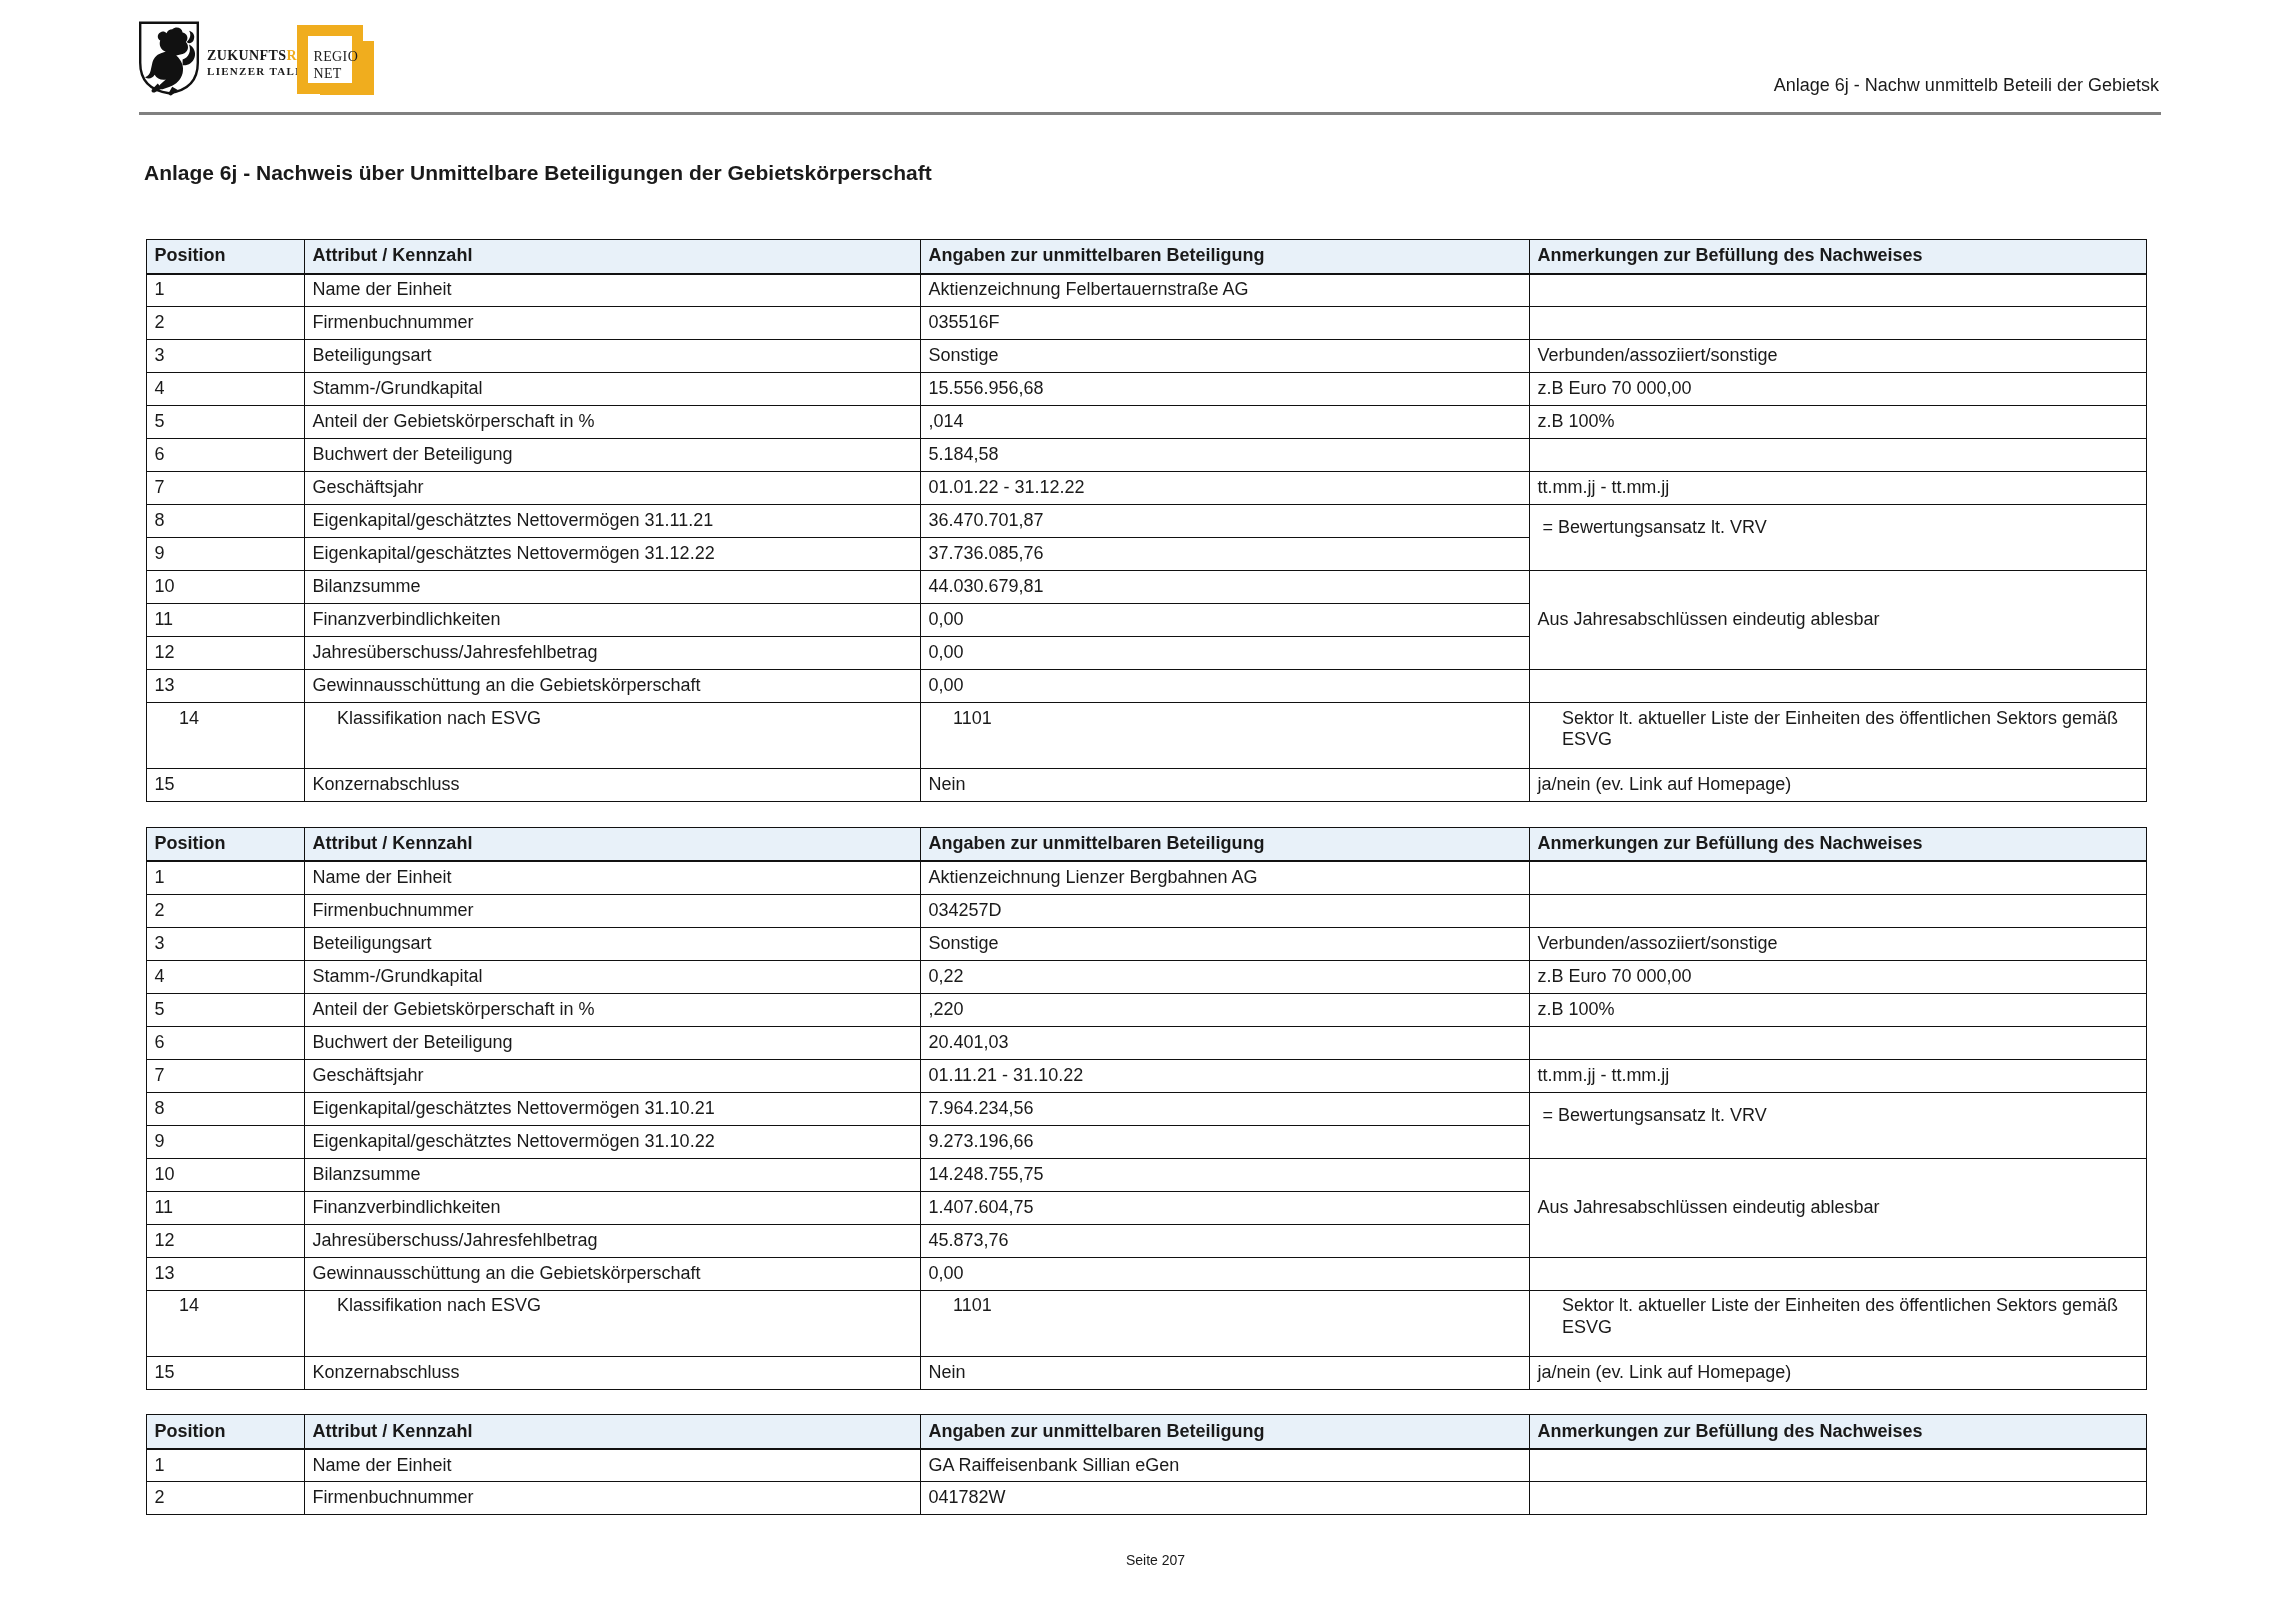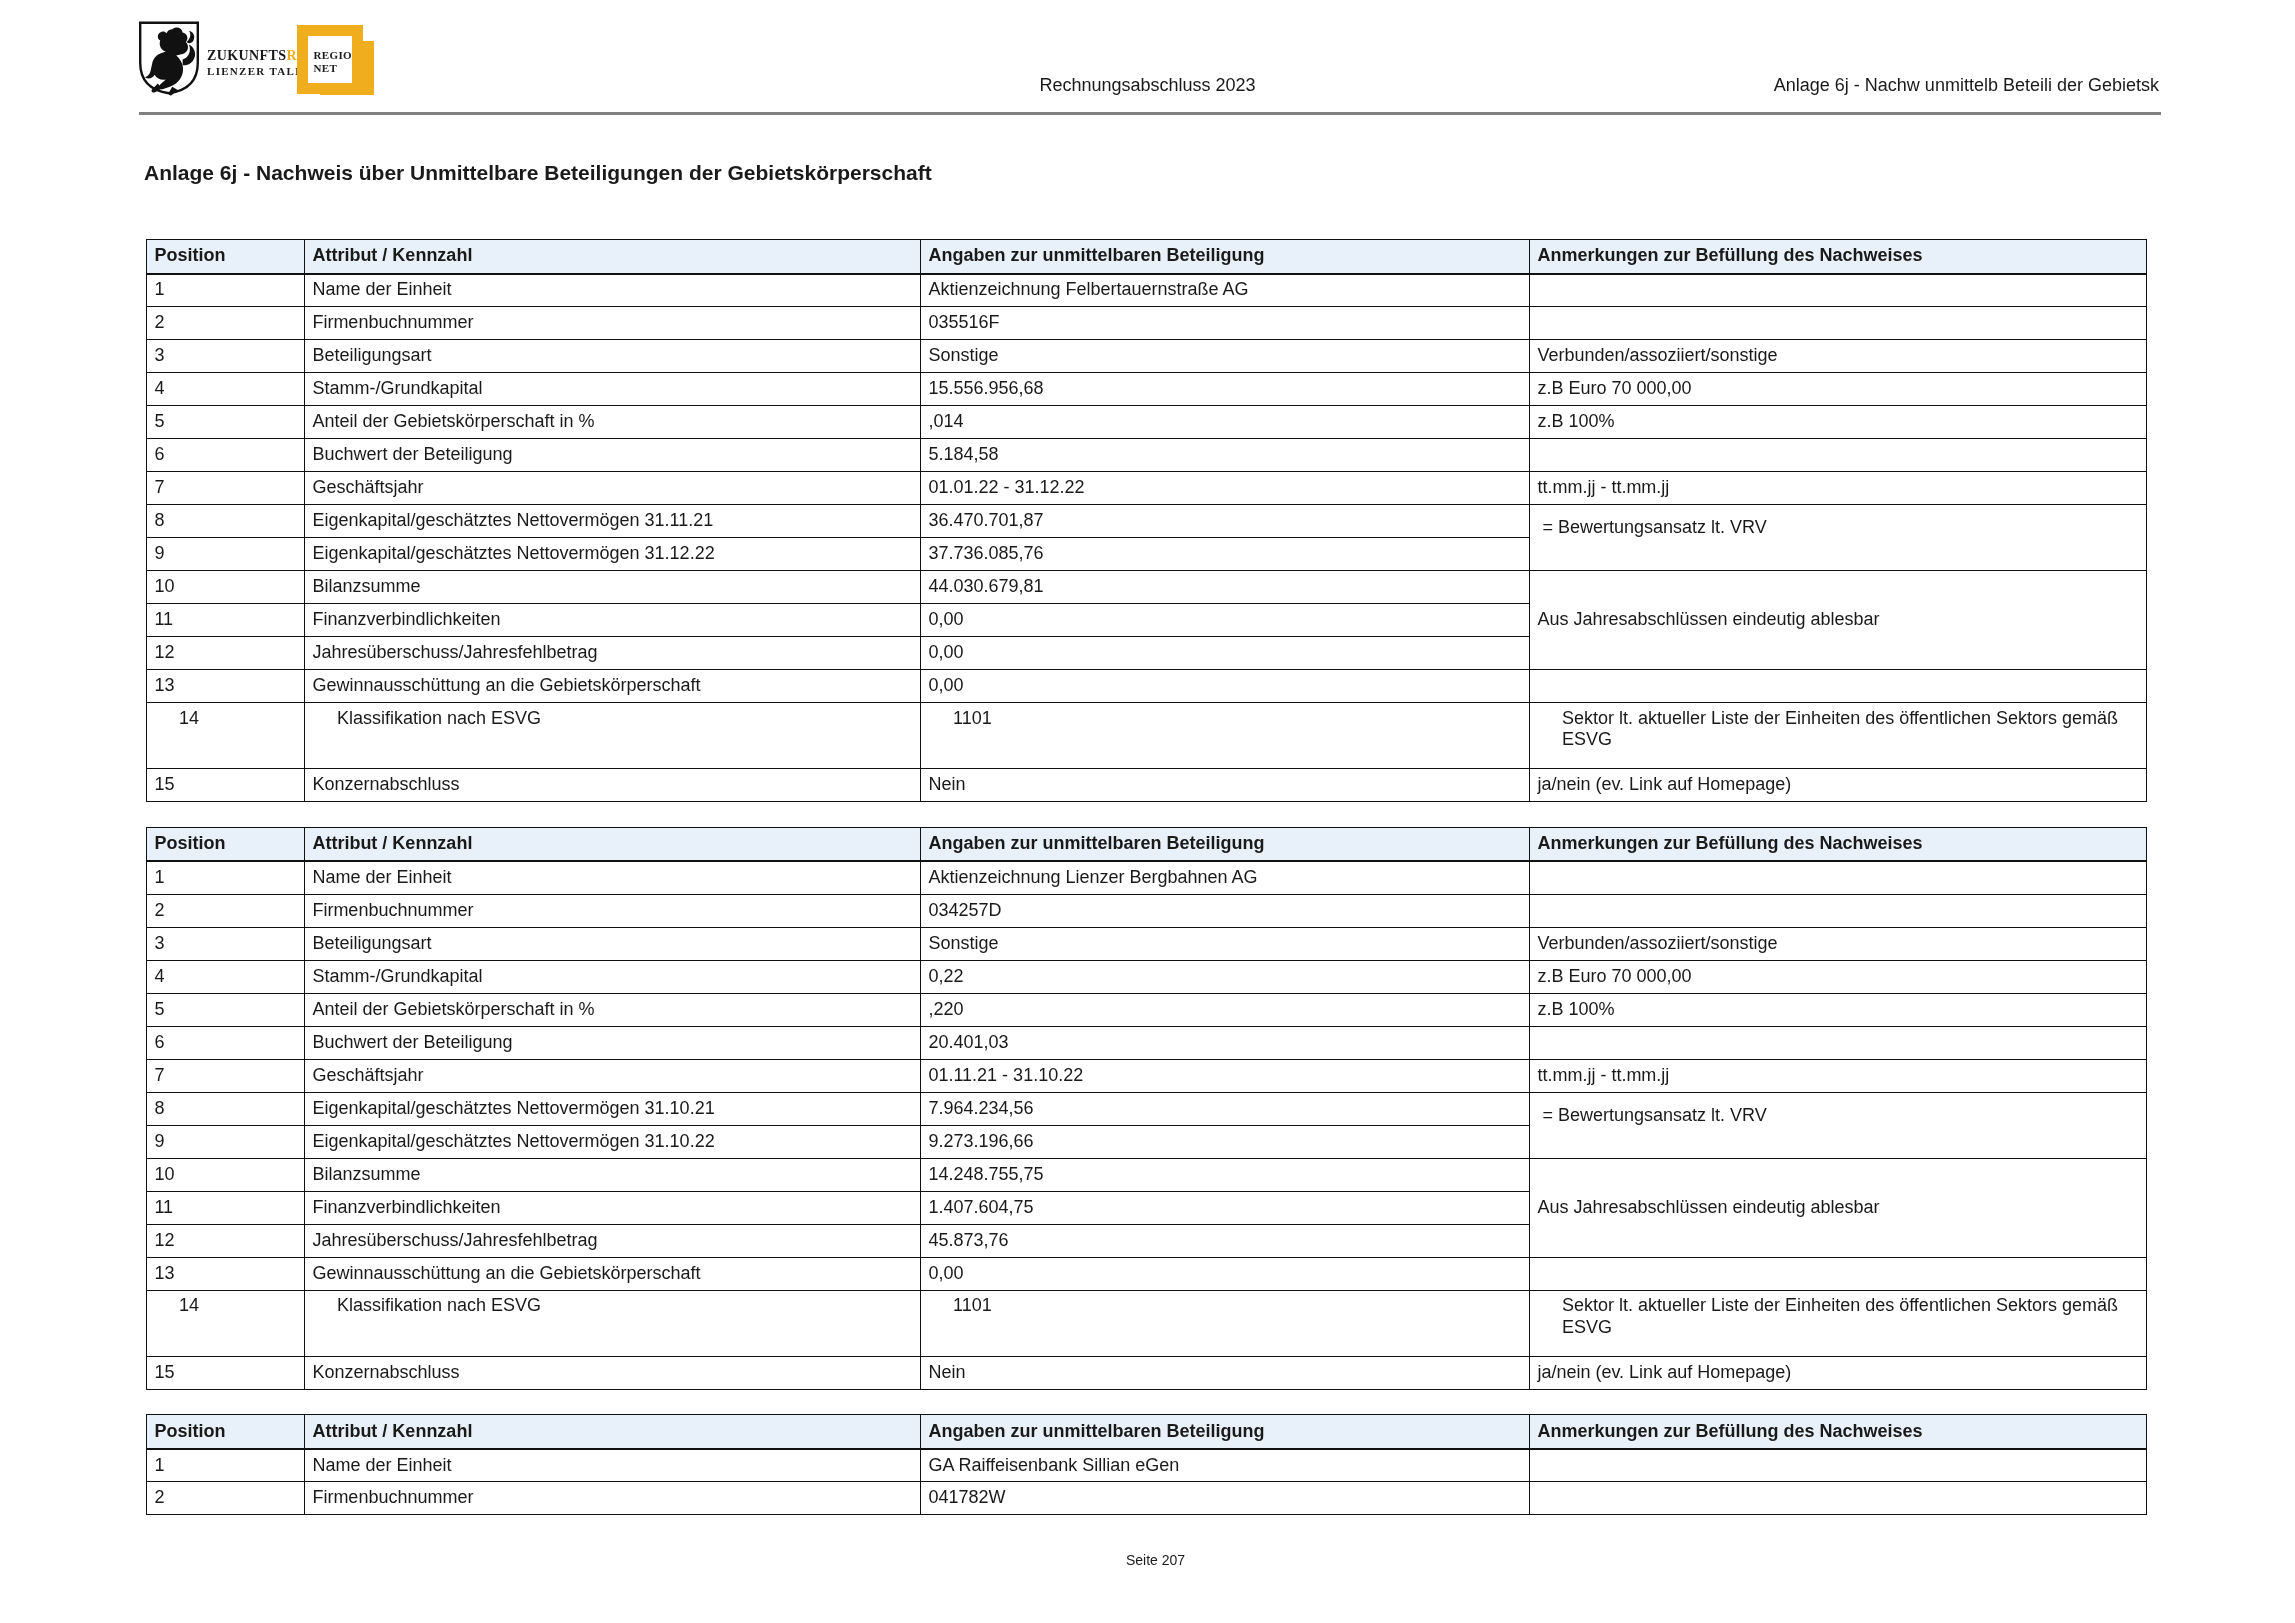--- a/index.html
+++ b/index.html
@@ -16,21 +16,21 @@
   
   .shield{position:absolute;left:137px;top:18px;width:64px;height:80px;}
   .zr-text{position:absolute;left:207px;top:47px;font-family:"Liberation Serif", serif;font-weight:bold;line-height:1.25;}
   .zr-line1{font-size:14px;letter-spacing:0.4px;}
   .zr-line1 .yellow{color:var(--accent);}
   .zr-line1 sup{font-size:7.4px;}
   .zr-line2{font-size:11px;letter-spacing:1.3px;}
   .regionet{position:absolute;left:297px;top:18px;width:79px;height:79px;}
   .rn-b{position:absolute;left:23px;top:23px;width:54px;height:54px;background:var(--accent);}
   .rn-a{position:absolute;left:0;top:6.6px;width:66px;height:69px;background:#ffffff;border:11.5px solid var(--accent);}
-  .rn-text{position:absolute;left:16.4px;top:31px;font-family:"Liberation Serif", serif;font-weight:bold;font-size:11px;line-height:1.2;letter-spacing:0.4px;z-index:3;}
+  .rn-text{position:absolute;left:16.4px;top:31px;font-family:"Liberation Serif", serif;font-weight:normal;font-size:14px;line-height:1.2;letter-spacing:0.4px;z-index:3;}
   .header-center{position:absolute;left:0;top:75px;width:100%;text-align:center;font-size:18px;}
   .header-right{position:absolute;right:136px;top:75px;font-size:18px;text-align:left;}
   .header-rule{position:absolute;left:139px;top:112px;width:2022px;height:2.5px;background:var(--rule);}
 
   
   .page-title{position:absolute;left:144px;top:161px;margin:0;font-size:21px;font-weight:bold;}
 
   
   #tables-mount{position:absolute;left:146px;top:239px;width:2000px;}
   table.data-table{border-collapse:collapse;table-layout:fixed;width:2000px;margin:0 0 24.6px 0;}
@@ -82,21 +82,20 @@
 
   <div class="regionet">
     <div class="rn-b"></div>
     <div class="rn-a"></div>
     <div class="rn-text">
       <div>REGIO</div>
       <div>NET</div>
     </div>
   </div>
 
-  <div class="header-center">Rechnungsabschluss 2023</div>
   <div class="header-right">Anlage 6j - Nachw unmittelb Beteili der Gebietsk</div>
   <div class="header-rule"></div>
 
   <h1 class="page-title">Anlage 6j - Nachweis über Unmittelbare Beteiligungen der Gebietskörperschaft</h1>
 
   <div id="tables-mount">
       <table class="data-table">
         <colgroup>
           <col style="width: 158px;">
           <col style="width: 616px;">

